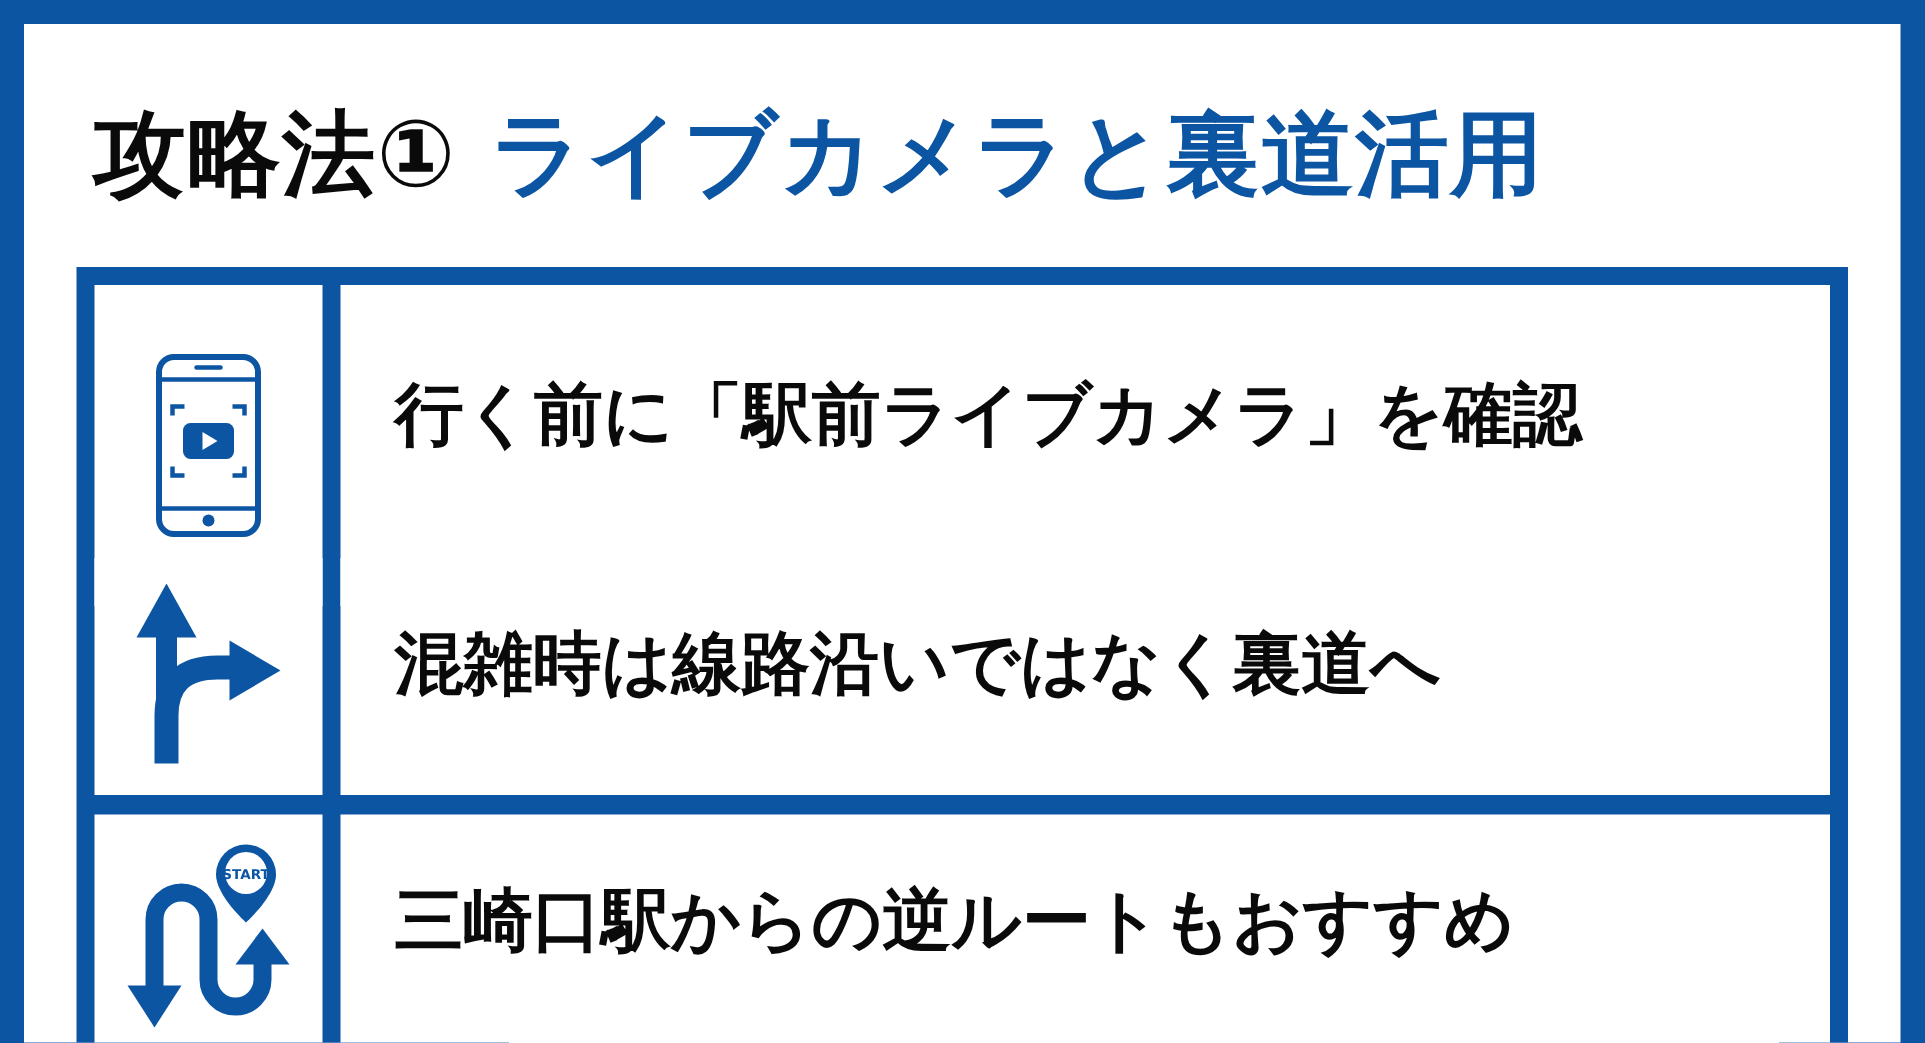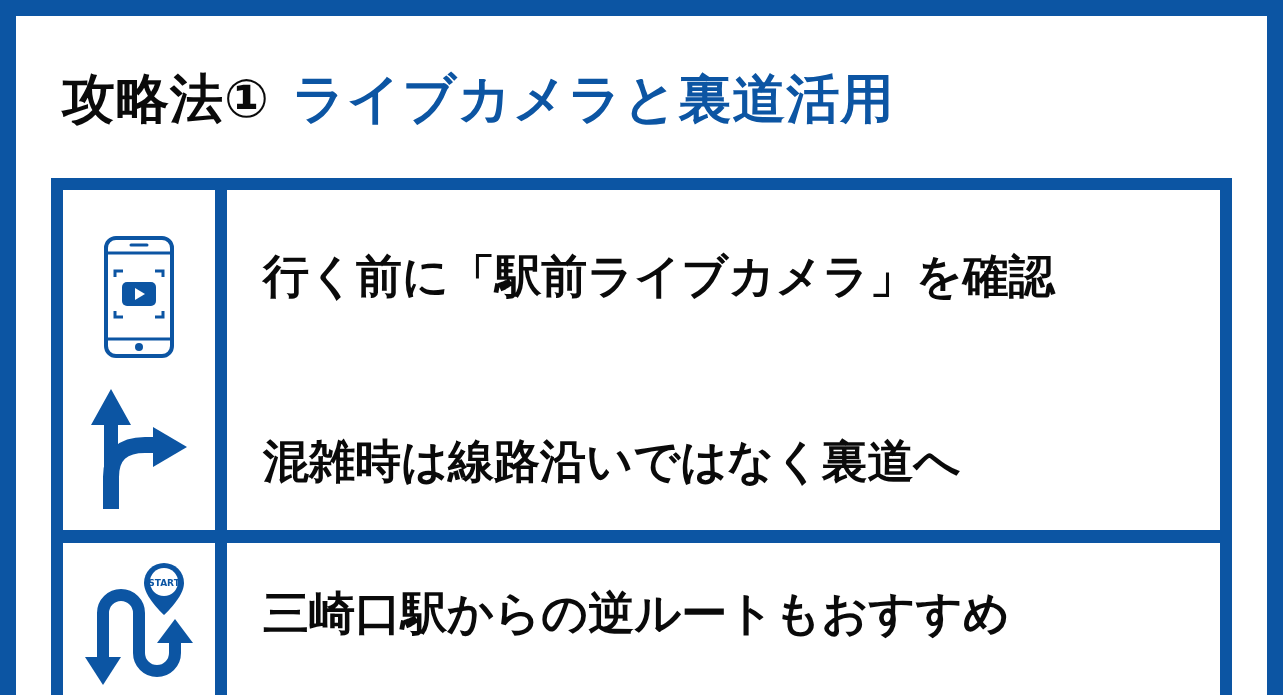--- a/index.html
+++ b/index.html
@@ -9,21 +9,21 @@
     font-family: "DejaVu Sans", "Liberation Sans", sans-serif;
     position: relative;
   }
   .frame {
     position: absolute; left: 16px; top: 16px;
     width: 1251px; height: 700px;
     background: #ffffff;
   }
   .title {
     position: absolute; left: 46px; top: 56px;
-    font-size: 53px; font-weight: bold; letter-spacing: 1px;
+    font-size: 62px; font-weight: bold; letter-spacing: 1px;
     line-height: 1; white-space: nowrap;
   }
   .title .lead { color: #0a0a0a; }
   .title .accent { color: #0c55a3; margin-left: 22px; }
   .table {
     position: absolute; left: 35px; top: 162px;
     width: 1181px; height: 560px;
     background: #0c55a3;
   }
   .row { position: absolute; left: 12px; width: 1157px; }
@@ -37,21 +37,21 @@
   .text-cell {
     position: absolute; left: 164px; right: 0; top: 0; bottom: 0;
     background: #fff;
   }
   .text-cell span {
     position: absolute; left: 36px;
     font-size: 46px; font-weight: bold; color: #0a0a0a;
     white-space: nowrap; letter-spacing: 0px;
   }
   .r0 .text-cell span { top: 56px; }
-  .r1 .text-cell span { top: 59px; text-align: right; }
+  .r1 .text-cell span { top: 40px; text-align: right; }
   .r2 .text-cell span { top: 40px; }
   .r2 .icon-cell { align-items: flex-start; padding-top: 18px; box-sizing: border-box; }
   svg { display: block; }
 </style>
 </head>
 <body>
 
 <div class="frame">
   <div class="title">
     <span class="lead">攻略法①</span><span class="accent">ライブカメラと裏道活用</span>

